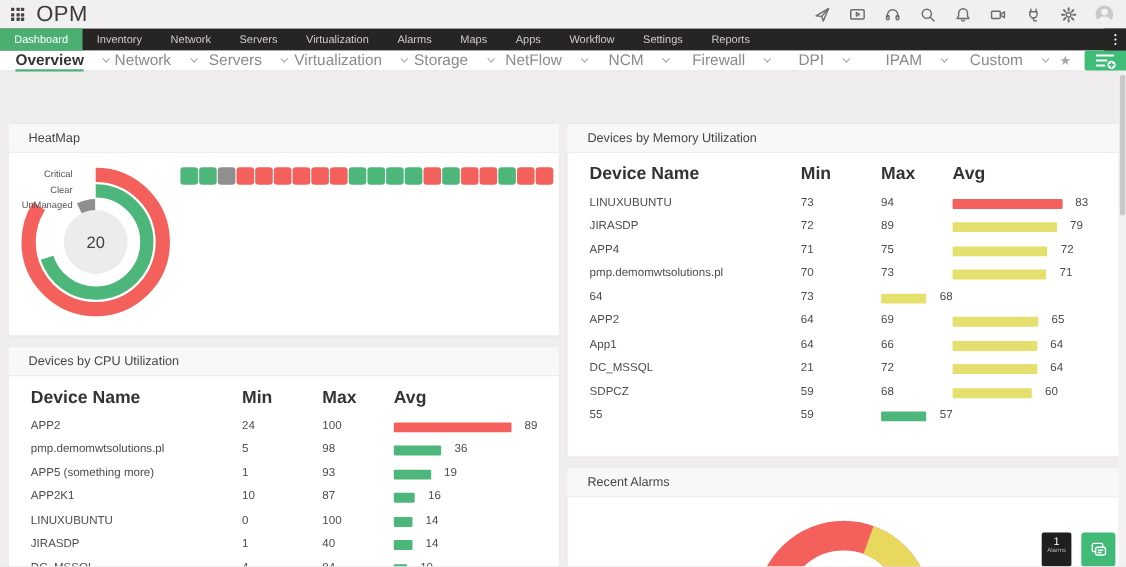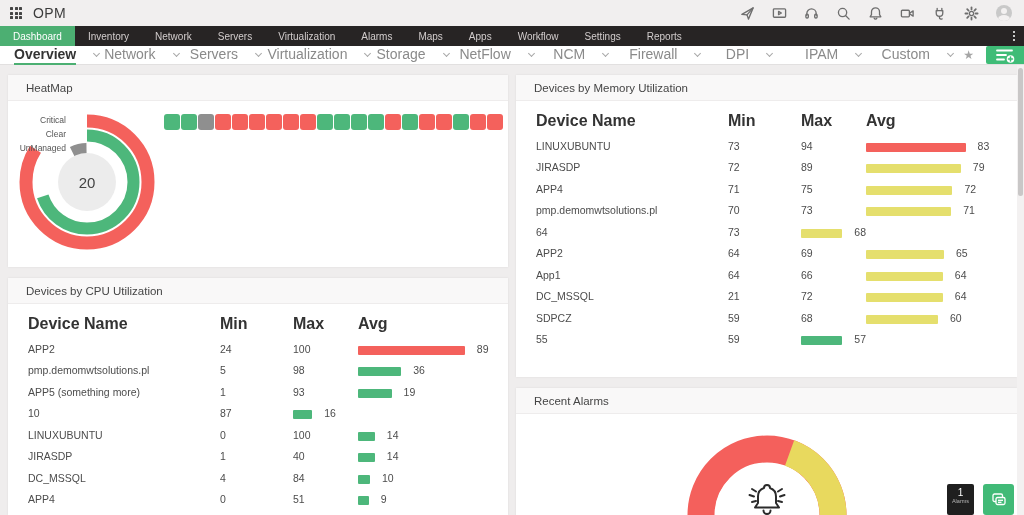--- a/index.html
+++ b/index.html
@@ -5,21 +5,21 @@
   * { margin:0; padding:0; box-sizing:border-box; }
   html,body { width:100%; height:100%; overflow:hidden; background:#e9e7e7; }
   body { font-family:"Liberation Sans", sans-serif; }
   .page { position:relative; width:1024px; height:515px; background:#efeded; overflow:hidden; }
 
   
   .topbar { height:26px; background:#f1efef; display:flex; align-items:center; justify-content:space-between; padding:0 12px 0 10px; }
   .topbar-left { display:flex; align-items:center; }
   .grid-icon { display:grid; grid-template-columns:repeat(3,3px); grid-gap:1.5px; cursor:pointer; }
   .grid-icon i { width:3px; height:3px; background:#454545; border-radius:0.5px; }
-  .app-title { font-size:14px; color:#3c3c3c; margin-left:11px; letter-spacing:0.4px; }
+  .app-title { font-size:20px; color:#3c3c3c; margin-left:11px; letter-spacing:0.4px; }
   .topbar-right { display:flex; align-items:center; gap:17px; }
   .tb-icon { width:15px; height:15px; display:block; cursor:pointer; }
   .tb-icon svg { width:15px; height:15px; stroke:#6e6e6e; fill:none; stroke-width:1.4; stroke-linecap:round; stroke-linejoin:round; }
   .avatar { width:16px; height:16px; border-radius:50%; background:#c9c9c9; position:relative; overflow:hidden; cursor:pointer; }
   .avatar i.head { position:absolute; left:5px; top:3px; width:6px; height:6px; border-radius:50%; background:#f3f1f1; }
   .avatar i.body { position:absolute; left:2px; top:10px; width:12px; height:8px; border-radius:50%; background:#f3f1f1; }
 
   
   .mainnav { height:20px; background:#272424; display:flex; align-items:stretch; }
   .nav-item { display:flex; align-items:center; padding:0 13px; font-size:10px; color:#d2cdcd; cursor:pointer; text-decoration:none; }
@@ -32,21 +32,21 @@
   .subnav-tabs { flex:1; display:flex; align-items:stretch; }
   .subnav-tab { flex:1; display:flex; align-items:center; justify-content:center; gap:18px; cursor:pointer; }
   .subnav-label { font-size:14px; color:#8a8a8a; line-height:17px; border-bottom:2px solid transparent; }
   .subnav-label.active { color:#333; border-bottom-color:#4caf72; font-weight:bold; }
   .chevron { width:5px; height:5px; border-right:1.3px solid #a8a8a8; border-bottom:1.3px solid #a8a8a8; transform:rotate(45deg); margin-top:-3px; }
   .star { align-self:center; font-size:12px; color:#a5a5a5; margin:0 12px 0 4px; cursor:pointer; }
   .addwidget-btn { width:38px; background:#3fbc77; border:none; border-radius:2px 0 0 2px; cursor:pointer; display:flex; align-items:center; justify-content:center; }
 
   
   .content { height:450px; padding:10px 7px 0 8px; display:grid; grid-template-columns:500px 501px; grid-gap:8px; }
-  .col { display:flex; flex-direction:column; gap:11px; min-height:0; }
+  .col { display:flex; flex-direction:column; gap:11px; min-height:0;margin-top:38px; }
   .panel { background:#fff; box-shadow:0 0 2px rgba(0,0,0,0.08); display:flex; flex-direction:column; }
   .panel-header { height:26px; background:#f9f8f8; border-bottom:1px solid #eeecec; display:flex; align-items:center; padding:0 18px; flex:none; }
   .panel-title { font-size:11.5px; color:#454545; }
   .panel-body { position:relative; flex:1; overflow:hidden; }
 
   #heatmap-panel { height:192px; flex:none; }
   #cpu-panel { flex:1; }
   #memory-panel { height:302px; flex:none; }
   #alarms-panel { flex:1; }
 
@@ -380,20 +380,21 @@
                   <span>APP5 (something more)</span>
                   <span>1</span>
                   <span>93</span>
                   <span class="c-bar">
                     <i class="bar" style="background: rgb(77, 183, 123); width: 33.6px;"></i>
                     <em class="bar-val">19</em>
                   </span>
                 </div>
 
                 <div class="trow">
+                  <span>APP2K1</span>
                   <span>10</span>
                   <span>87</span>
                   <span class="c-bar">
                     <i class="bar" style="background: rgb(77, 183, 123); width: 19.2px;"></i>
                     <em class="bar-val">16</em>
                   </span>
                 </div>
 
                 <div class="trow">
                   <span>LINUXUBUNTU</span>

